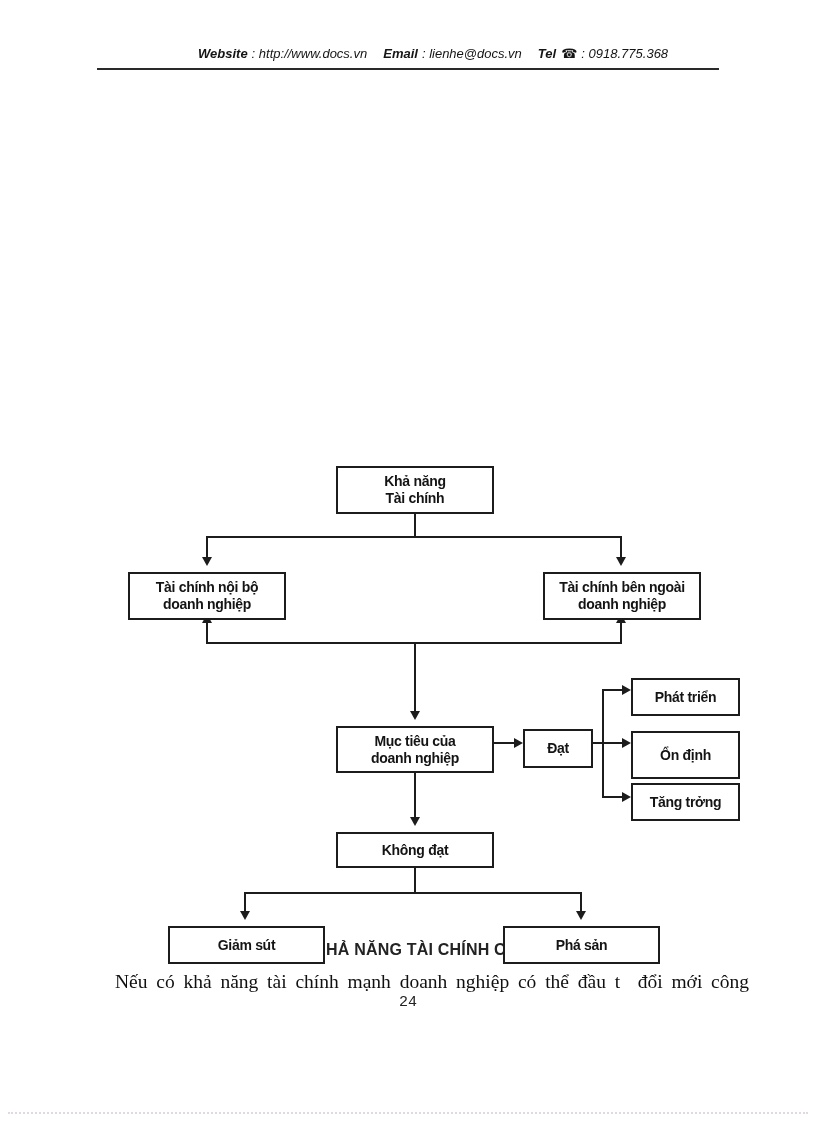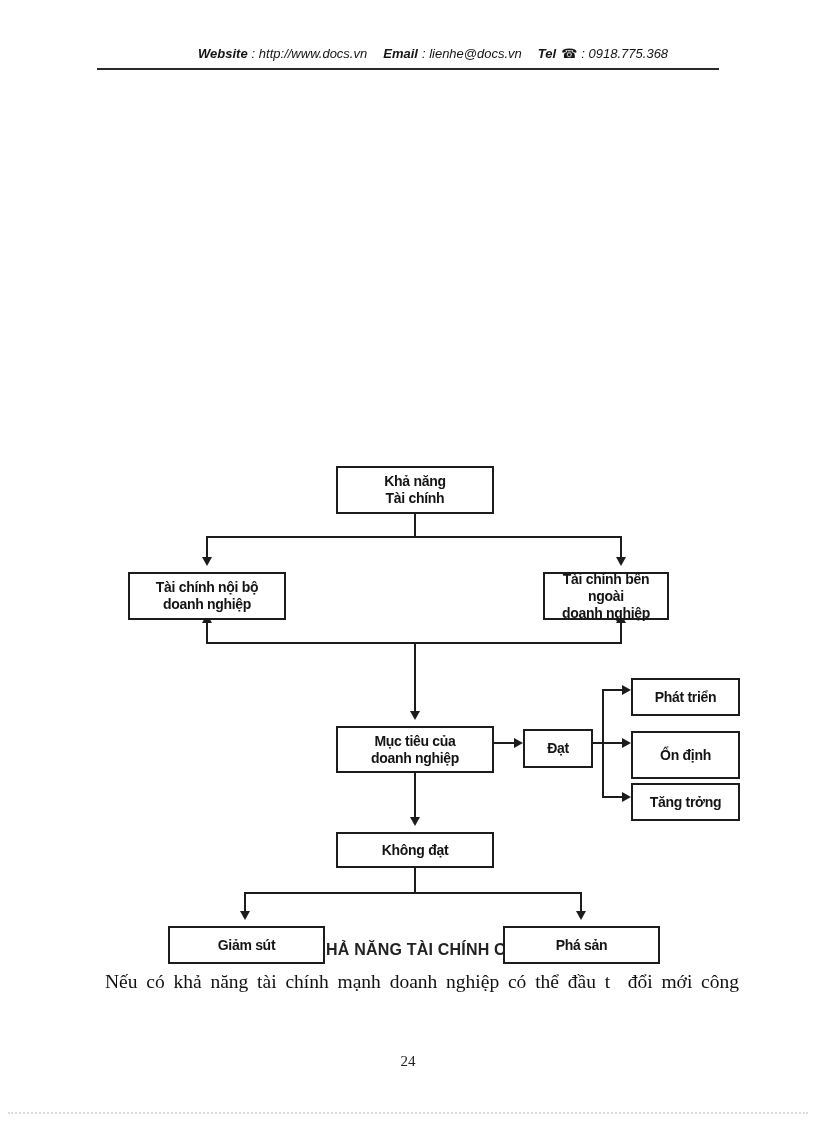--- a/index.html
+++ b/index.html
@@ -34,29 +34,29 @@
   .arr{position:absolute;width:0;height:0;z-index:1;}
   .arr.down{border-left:5px solid transparent;border-right:5px solid transparent;border-top:9px solid #1c1c1c;}
   .arr.up{border-left:5px solid transparent;border-right:5px solid transparent;border-bottom:9px solid #1c1c1c;}
   .arr.right{border-top:5px solid transparent;border-bottom:5px solid transparent;border-left:9px solid #1c1c1c;}
   .diagram-caption{
     position:absolute;left:326px;top:941px;z-index:0;white-space:nowrap;
     font-size:16px;font-weight:bold;letter-spacing:0.2px;color:#232323;
   }
   
   .body-text{
-    position:absolute;left:65px;top:966px;width:674px;
+    position:absolute;left:75px;top:966px;width:674px;
     font-family:"Liberation Serif",serif;font-size:19.5px;line-height:31px;color:#101010;
   }
   .body-text .tline{text-align:justify;text-align-last:justify;}
   .body-text .tline.first{padding-left:40px;}
   
   .page-number{
-    position:absolute;left:0;top:1053px;width:816px;text-align:center;
-    font-family:Liberation Serif, serif;font-size:15px;color:#222;
+    position:absolute;left:0;top:994px;width:816px;text-align:center;
+    font-family:Liberation Mono, monospace;font-size:15px;color:#222;
   }
   .bottom-dots{
     position:absolute;left:8px;top:1112px;width:800px;height:0;
     border-top:2px dotted #cbb9c9;opacity:0.55;
   }
 </style>
 </head>
 <body>
 
 <div class="header-line">
@@ -104,21 +104,21 @@
 <div class="arr down" style="left:576px;top:911px;"></div>
 
 <div class="box" style="left:336px;top:460px;width:158px;height:48px;">
   <div class="node-label">Khả năng
 Tài chính</div>
 </div>
 <div class="box" style="left:128px;top:566px;width:158px;height:48px;">
   <div class="node-label">Tài chính nội bộ
 doanh nghiệp</div>
 </div>
-<div class="box" style="left:543px;top:566px;width:126px;height:48px;">
+<div class="box" style="left:543px;top:566px;width:158px;height:48px;">
   <div class="node-label">Tài chính bên ngoài
 doanh nghiệp</div>
 </div>
 <div class="box" style="left:336px;top:720px;width:158px;height:47px;">
   <div class="node-label">Mục tiêu của
 doanh nghiệp</div>
 </div>
 <div class="box" style="left:523px;top:723px;width:70px;height:39px;">
   <div class="node-label">Đạt</div>
 </div>

